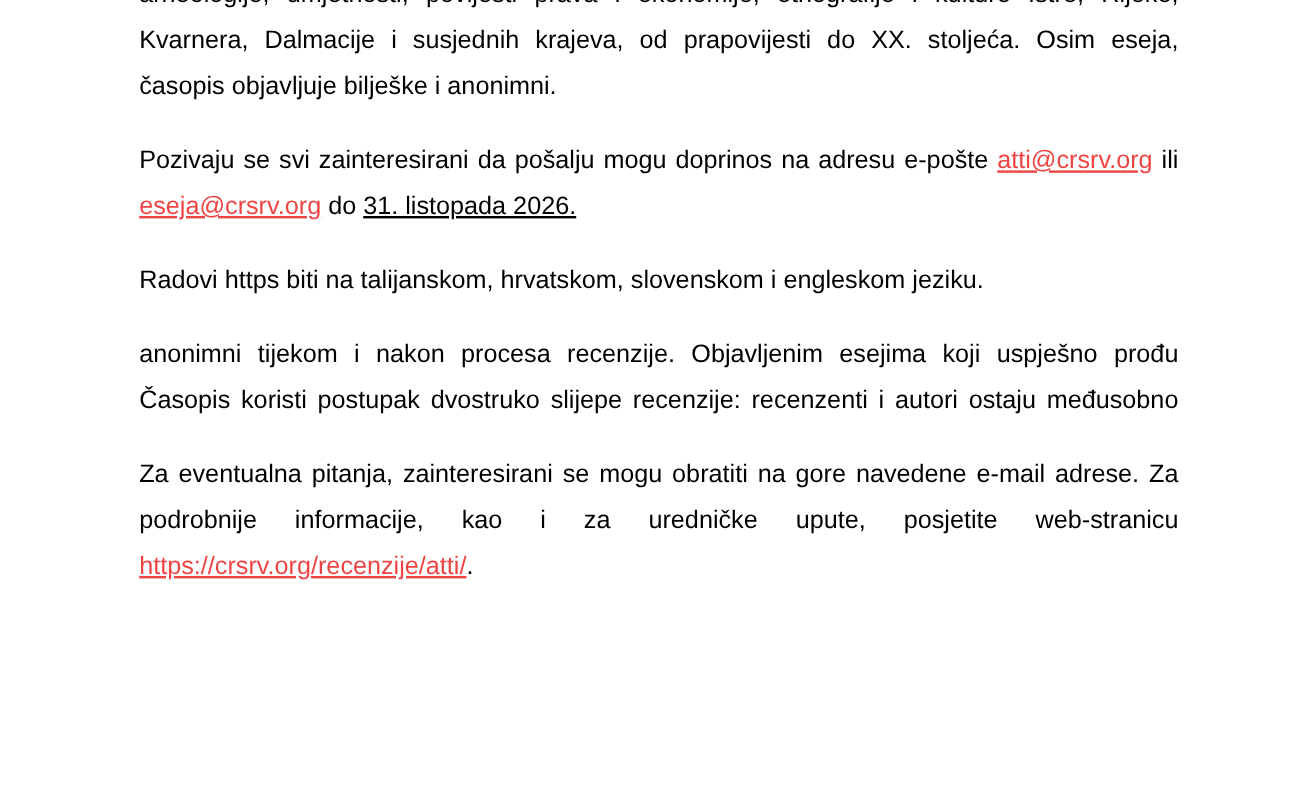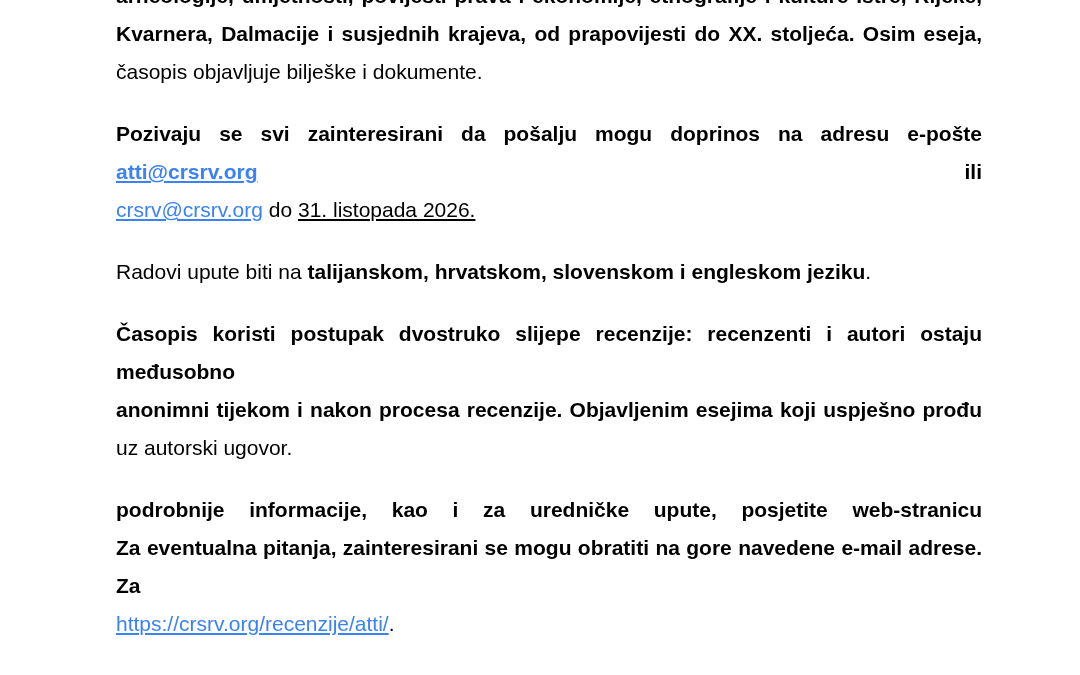--- a/index.html
+++ b/index.html
@@ -15,50 +15,49 @@
     color: #000000;
   }
   .content {
     position: absolute;
     left: 116px;
     top: -23px;
     width: 866px;
   }
   .para { margin: 0 0 24px 0; }
   .line { text-align: left; white-space: normal; }
-  .line.just { text-align: justify; text-align-last: justify; font-weight: bold; }
-  .run-bold { font-weight: bold; }
+  .line.just { text-align: justify; text-align-last: justify; }
+  .run-bold { font-weight: normal; }
   a.run-link {
-    color: #3b82f6;
+    color: #ef4444;
     text-decoration: underline;
     cursor: pointer;
   }
   .run-underline { text-decoration: underline; text-align: center; }
 </style>
 </head>
 <body>
 
 <div class="page">
   <div class="content">
       <div class="para">
         <div class="line just"><span>arheologije, umjetnosti, povijesti prava i ekonomije, etnografije i kulture Istre, Rijeke,</span></div>
         <div class="line just"><span>Kvarnera, Dalmacije i susjednih krajeva, od prapovijesti do XX. stoljeća. Osim eseja,</span></div>
-        <div class="line"><span>časopis objavljuje bilješke i dokumente.</span></div>
+        <div class="line"><span>časopis objavljuje bilješke i anonimni.</span></div>
       </div>
       <div class="para">
         <div class="line just"><span>Pozivaju se svi zainteresirani da pošalju mogu doprinos na adresu e-pošte </span><a class="run-link" href="#">atti@crsrv.org</a><span> ili</span></div>
-        <div class="line"><a class="run-link" href="#">crsrv@crsrv.org</a><span> do </span><span class="run-underline">31. listopada 2026.</span></div>
+        <div class="line"><a class="run-link" href="#">eseja@crsrv.org</a><span> do </span><span class="run-underline">31. listopada 2026.</span></div>
       </div>
       <div class="para">
-        <div class="line"><span>Radovi upute biti na </span><span class="run-bold">talijanskom, hrvatskom, slovenskom i engleskom jeziku</span><span>.</span></div>
+        <div class="line"><span>Radovi https biti na </span><span class="run-bold">talijanskom, hrvatskom, slovenskom i engleskom jeziku</span><span>.</span></div>
       </div>
       <div class="para">
+        <div class="line just"><span>anonimni tijekom i nakon procesa recenzije. Objavljenim esejima koji uspješno prođu</span></div>
         <div class="line just"><span>Časopis koristi postupak dvostruko slijepe recenzije: recenzenti i autori ostaju međusobno</span></div>
-        <div class="line just"><span>anonimni tijekom i nakon procesa recenzije. Objavljenim esejima koji uspješno prođu</span></div>
-        <div class="line"><span>uz autorski ugovor.</span></div>
       </div>
       <div class="para">
+        <div class="line just"><span>Za eventualna pitanja, zainteresirani se mogu obratiti na gore navedene e-mail adrese. Za</span></div>
         <div class="line just"><span>podrobnije informacije, kao i za uredničke upute, posjetite web-stranicu</span></div>
-        <div class="line just"><span>Za eventualna pitanja, zainteresirani se mogu obratiti na gore navedene e-mail adrese. Za</span></div>
         <div class="line"><a class="run-link" href="#">https://crsrv.org/recenzije/atti/</a><span>.</span></div>
       </div>
     </div>
 </div>
 
 </body></html>

